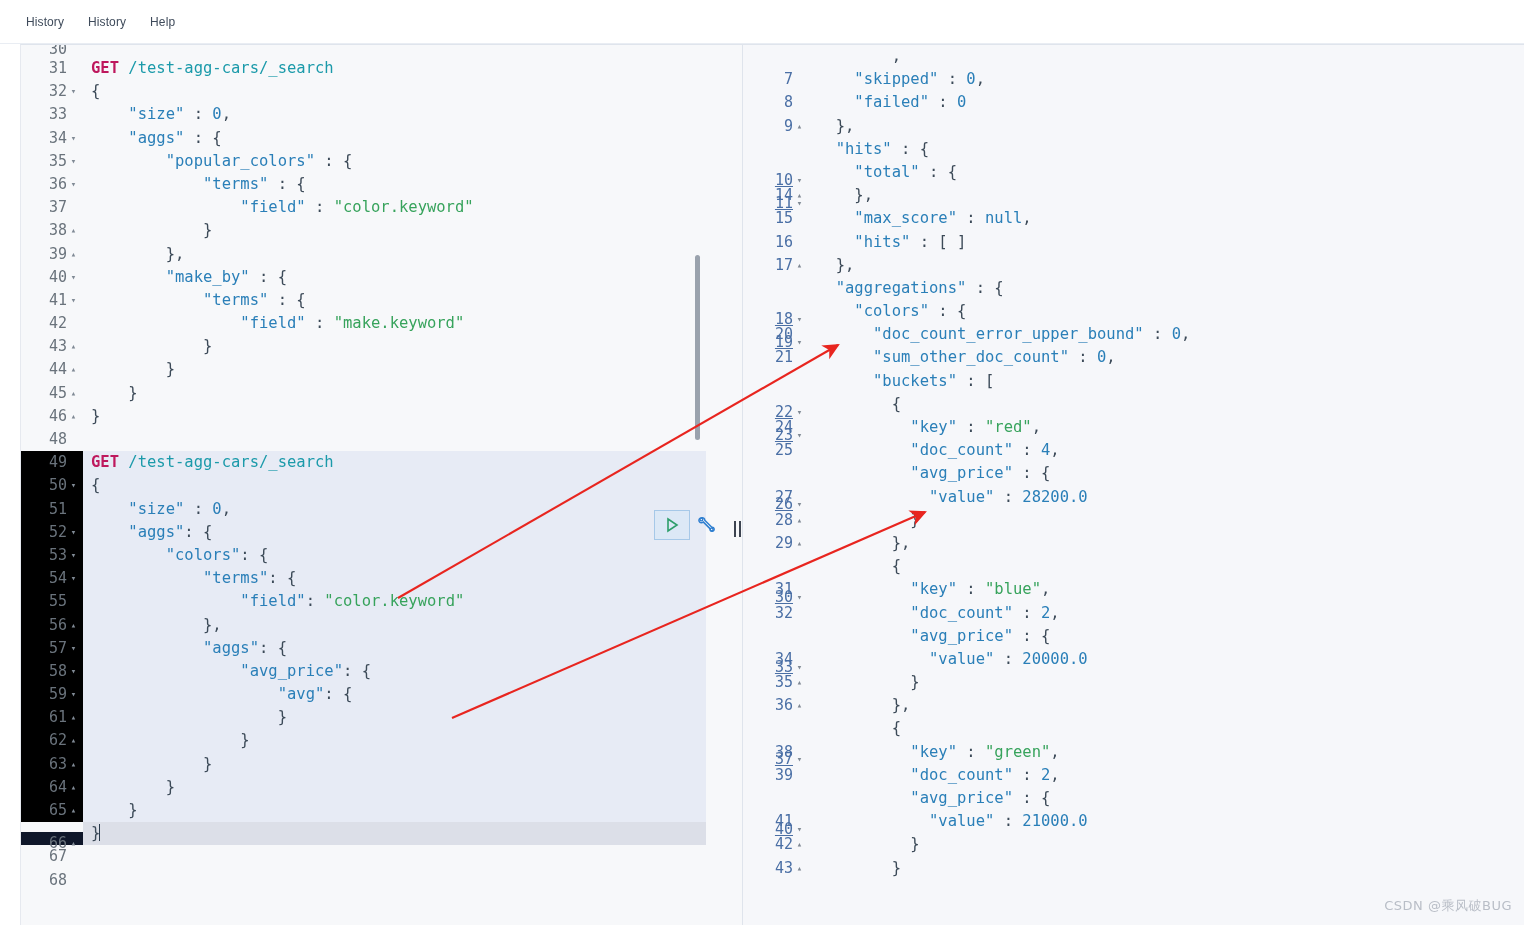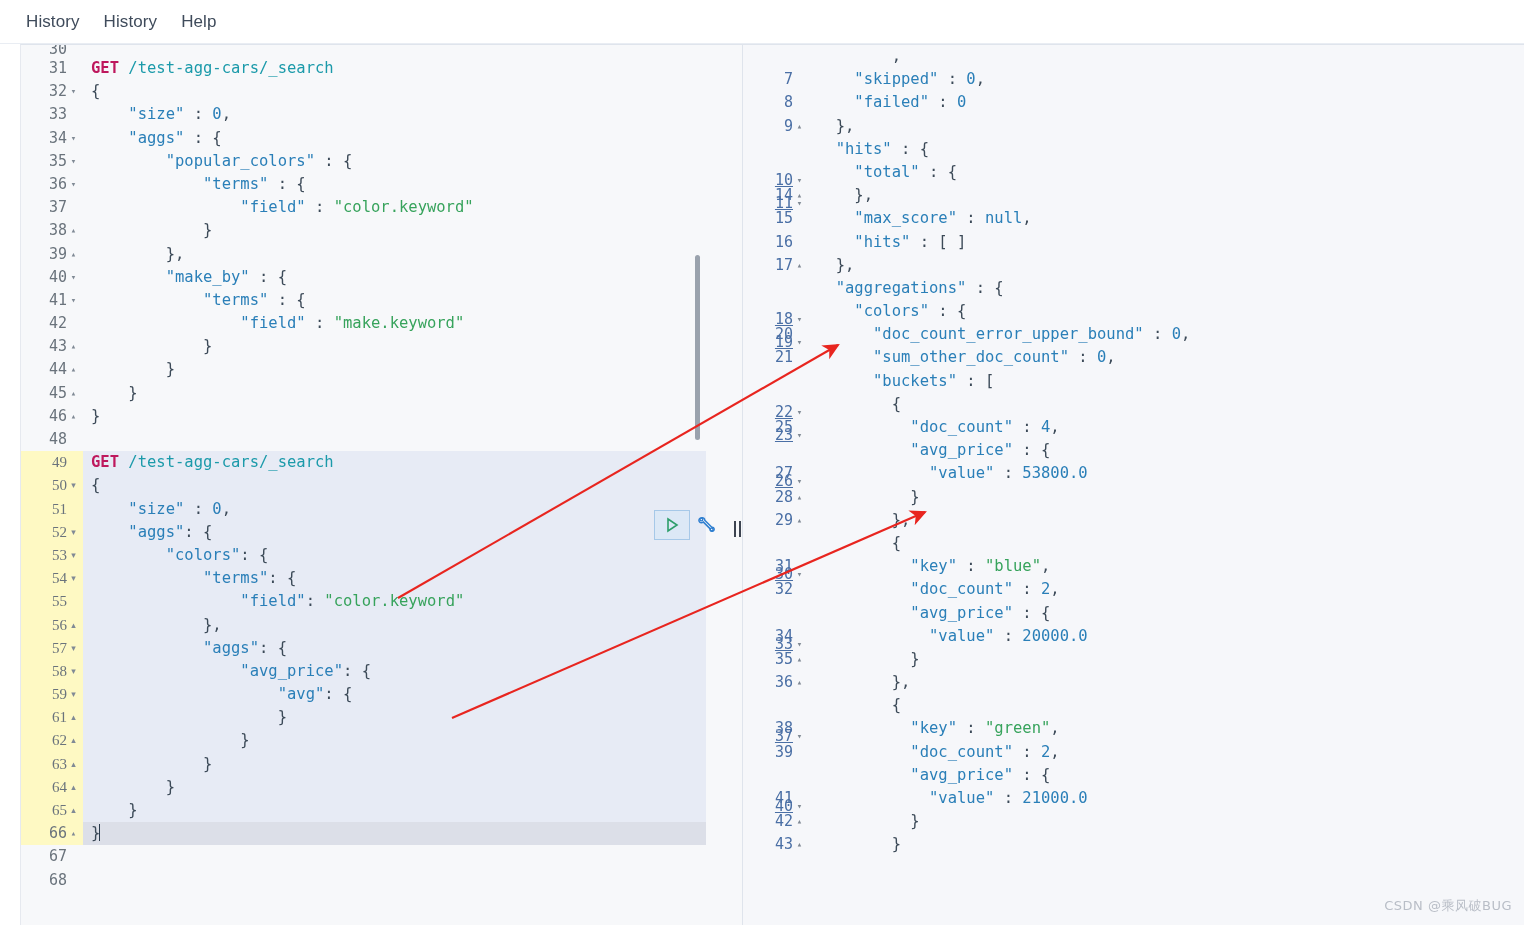--- a/index.html
+++ b/index.html
@@ -19,21 +19,21 @@
   
   .menubar {
     position: absolute; left: 0; top: 0;
     width: 1524px; height: 44px;
     background: #ffffff;
     display: flex; align-items: center;
     padding-left: 14px;
     border-bottom: 1px solid #e9edf3;
   }
   .menuitem {
-    font-size: 17px;
+    font-size: 12px;
     color: #3f4b5b;
     padding: 4px 12px;
     letter-spacing: .1px;
     cursor: pointer;
     white-space: nowrap;
   }
 
   
   .console {
     position: absolute; left: 0; top: 44px;
@@ -108,23 +108,23 @@
   
   .m  { color: #be185d; font-weight: 600; }   
   .u  { color: #1b9aaa; }                     
   .k  { color: #2a7fb8; }                     
   .s  { color: #37a35c; }                     
   .n  { color: #2a7fb8; }                     
   .p  { color: #3c4a58; }                     
 
   
   .row.sel .code { background: #e7ebf5; }
-  .row.sel .gutter { background: #fef9c3; font-family: Liberation Serif, serif; }
+  .row.sel .gutter { background: #000000; }
   .row.active .code { background: #dcdfe8; }
-  .row.active .gutter { background: #fef9c3; }
+  .row.active .gutter { background: #0f172a; margin-top: 10px; }
 
   .caret {
     display: inline-block;
     width: 1px; height: 17px;
     background: #2a3b4d;
     vertical-align: -3px;
     margin-left: -1px;
   }
 
   
@@ -256,23 +256,24 @@
           <div class="row"><div class="gutter">14<span class="fold">▴</span></div><div class="code"><span class="p">    },</span></div></div>
           <div class="row"><div class="gutter">15<span class="fold"></span></div><div class="code"><span class="p">    </span><span class="k">"max_score"</span><span class="p"> : </span><span class="n">null</span><span class="p">,</span></div></div>
           <div class="row"><div class="gutter">16<span class="fold"></span></div><div class="code"><span class="p">    </span><span class="k">"hits"</span><span class="p"> : [ ]</span></div></div>
           <div class="row"><div class="gutter">17<span class="fold">▴</span></div><div class="code"><span class="p">  },</span></div></div>
           <div class="row"><div class="gutter fold-l">18<span class="fold">▾</span></div><div class="code"><span class="p">  </span><span class="k">"aggregations"</span><span class="p"> : {</span></div></div>
           <div class="row"><div class="gutter fold-l">19<span class="fold">▾</span></div><div class="code"><span class="p">    </span><span class="k">"colors"</span><span class="p"> : {</span></div></div>
           <div class="row"><div class="gutter">20<span class="fold"></span></div><div class="code"><span class="p">      </span><span class="k">"doc_count_error_upper_bound"</span><span class="p"> : </span><span class="n">0</span><span class="p">,</span></div></div>
           <div class="row"><div class="gutter">21<span class="fold"></span></div><div class="code"><span class="p">      </span><span class="k">"sum_other_doc_count"</span><span class="p"> : </span><span class="n">0</span><span class="p">,</span></div></div>
           <div class="row"><div class="gutter fold-l">22<span class="fold">▾</span></div><div class="code"><span class="p">      </span><span class="k">"buckets"</span><span class="p"> : [</span></div></div>
           <div class="row"><div class="gutter fold-l">23<span class="fold">▾</span></div><div class="code"><span class="p">        {</span></div></div>
+          <div class="row"><div class="gutter">24<span class="fold"></span></div><div class="code"><span class="p">          </span><span class="k">"key"</span><span class="p"> : </span><span class="s">"red"</span><span class="p">,</span></div></div>
           <div class="row"><div class="gutter">25<span class="fold"></span></div><div class="code"><span class="p">          </span><span class="k">"doc_count"</span><span class="p"> : </span><span class="n">4</span><span class="p">,</span></div></div>
           <div class="row"><div class="gutter fold-l">26<span class="fold">▾</span></div><div class="code"><span class="p">          </span><span class="k">"avg_price"</span><span class="p"> : {</span></div></div>
-          <div class="row"><div class="gutter">27<span class="fold"></span></div><div class="code"><span class="p">            </span><span class="k">"value"</span><span class="p"> : </span><span class="n">53800.0</span></div></div>
+          <div class="row"><div class="gutter">27<span class="fold"></span></div><div class="code"><span class="p">            </span><span class="k">"value"</span><span class="p"> : </span><span class="n">28200.0</span></div></div>
           <div class="row"><div class="gutter">28<span class="fold">▴</span></div><div class="code"><span class="p">          }</span></div></div>
           <div class="row"><div class="gutter">29<span class="fold">▴</span></div><div class="code"><span class="p">        },</span></div></div>
           <div class="row"><div class="gutter fold-l">30<span class="fold">▾</span></div><div class="code"><span class="p">        {</span></div></div>
           <div class="row"><div class="gutter">31<span class="fold"></span></div><div class="code"><span class="p">          </span><span class="k">"key"</span><span class="p"> : </span><span class="s">"blue"</span><span class="p">,</span></div></div>
           <div class="row"><div class="gutter">32<span class="fold"></span></div><div class="code"><span class="p">          </span><span class="k">"doc_count"</span><span class="p"> : </span><span class="n">2</span><span class="p">,</span></div></div>
           <div class="row"><div class="gutter fold-l">33<span class="fold">▾</span></div><div class="code"><span class="p">          </span><span class="k">"avg_price"</span><span class="p"> : {</span></div></div>
           <div class="row"><div class="gutter">34<span class="fold"></span></div><div class="code"><span class="p">            </span><span class="k">"value"</span><span class="p"> : </span><span class="n">20000.0</span></div></div>
           <div class="row"><div class="gutter">35<span class="fold">▴</span></div><div class="code"><span class="p">          }</span></div></div>
           <div class="row"><div class="gutter">36<span class="fold">▴</span></div><div class="code"><span class="p">        },</span></div></div>
           <div class="row"><div class="gutter fold-l">37<span class="fold">▾</span></div><div class="code"><span class="p">        {</span></div></div>

